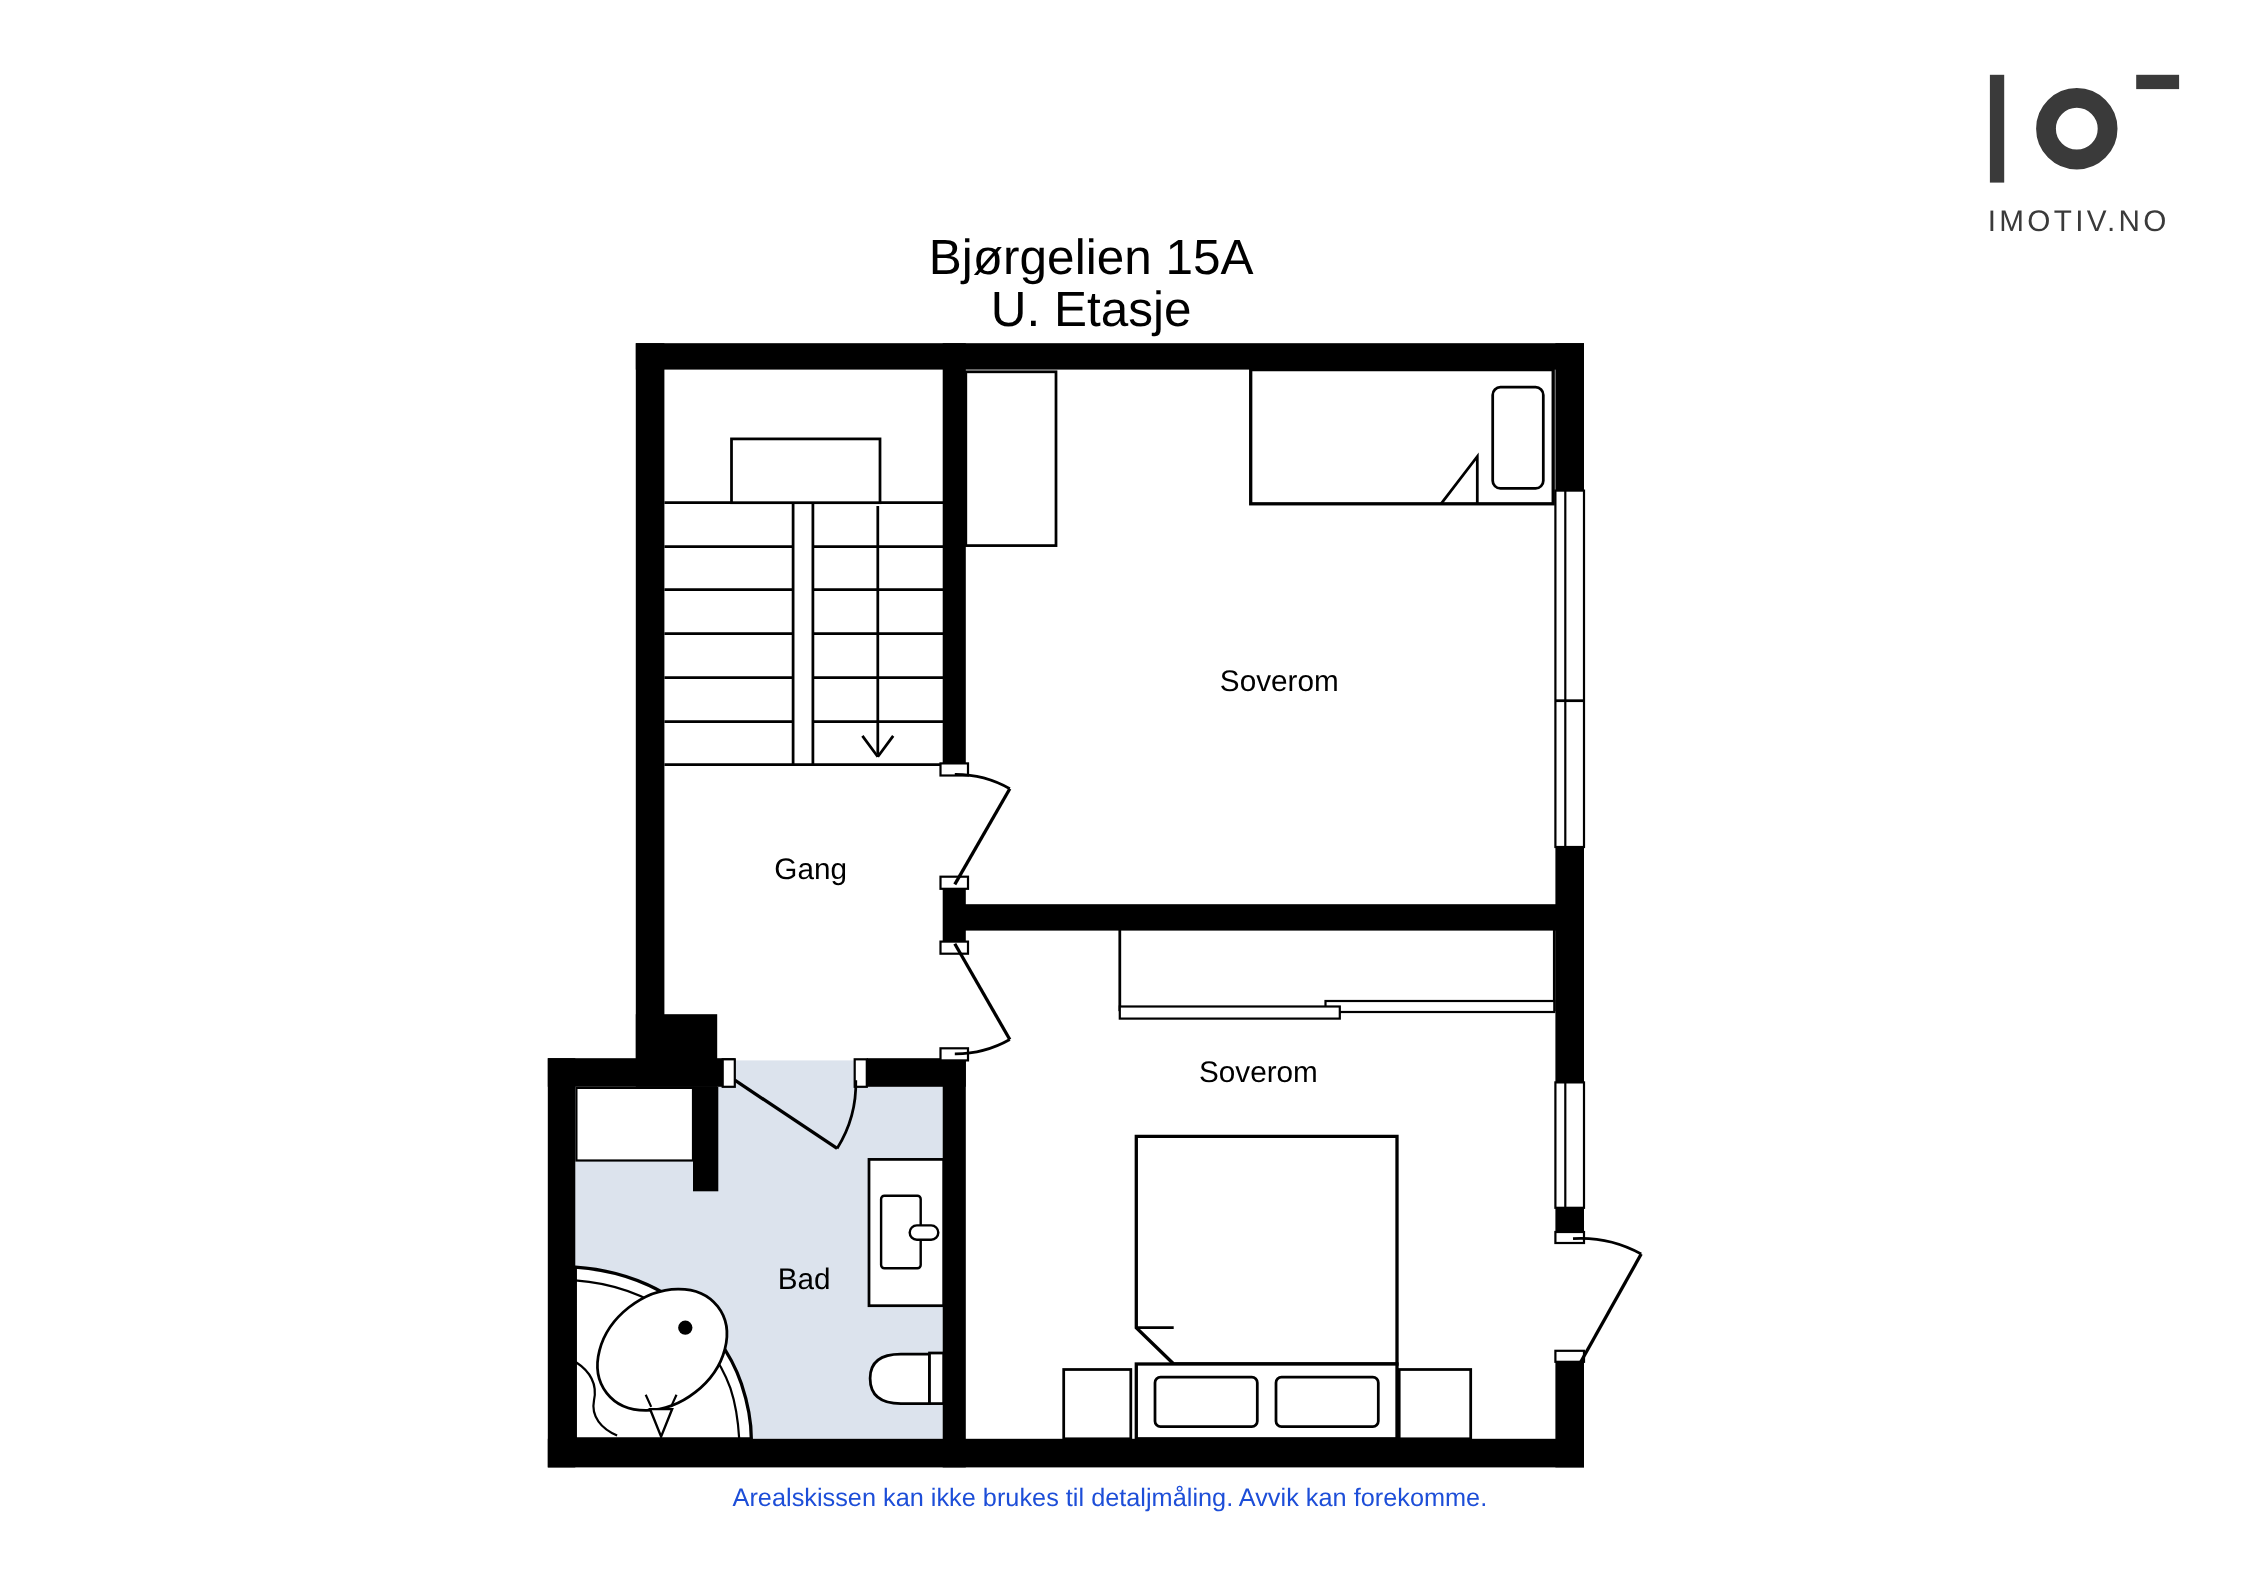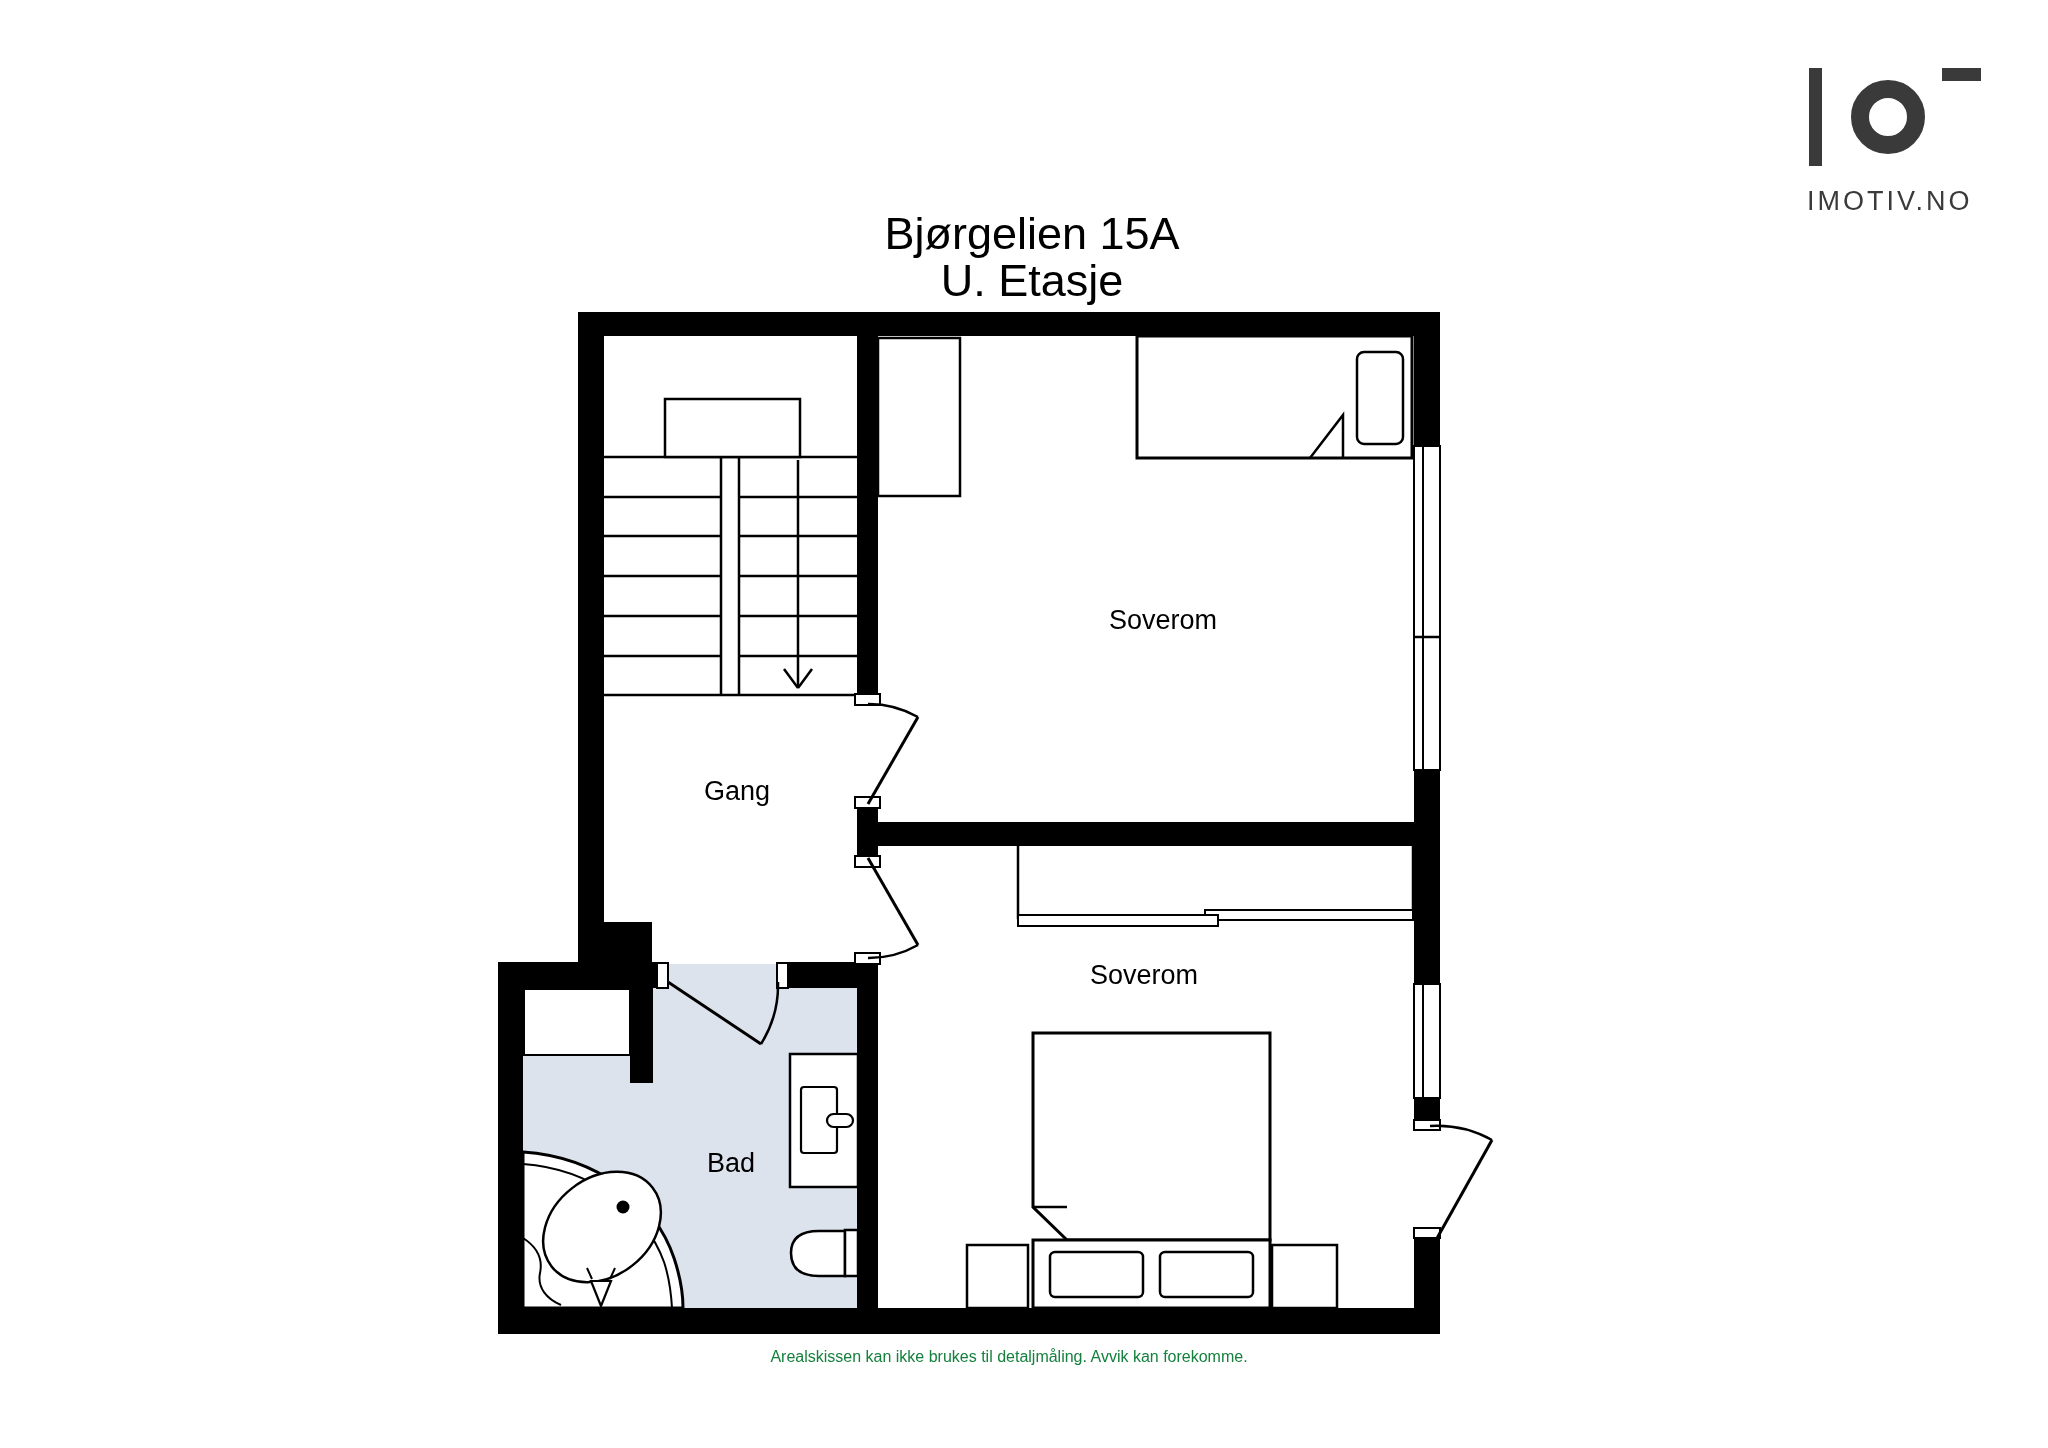--- a/index.html
+++ b/index.html
@@ -6,30 +6,30 @@
   .canvas{
     position:relative;
     width:2048px;height:1448px;
     background:#ffffff;
     font-family:"Liberation Sans", sans-serif;
     color:#000;
     overflow:hidden;
   }
   .plan-svg{position:absolute;left:0;top:0;}
   .title-block{
-    position:absolute;left:732px;top:210px;width:600px;
+    position:absolute;left:692px;top:210px;width:600px;
     text-align:center;line-height:47px;font-size:45px;color:#000;
   }
   .room-label{
     position:absolute;transform:translate(-50%,-50%);
     font-size:27px;color:#000;white-space:nowrap;
   }
   .footer-note{
     position:absolute;left:609px;top:1348px;width:800px;
-    text-align:center;font-size:16px;color:#15803d;white-space:nowrap;
+    text-align:center;font-size:23px;color:#1d4ed8;white-space:nowrap;
   }
   .logo{position:absolute;left:1805px;top:64px;width:200px;height:155px;}
   .logo .bar{position:absolute;left:4px;top:4px;width:13px;height:98px;background:#3a3a3a;}
   .logo .ring{position:absolute;left:46px;top:16px;width:74px;height:74px;
     border:18px solid #3a3a3a;border-radius:50%;box-sizing:border-box;}
   .logo .dash{position:absolute;left:137px;top:4px;width:39px;height:13px;background:#3a3a3a;}
   .logo .brand{position:absolute;left:2px;top:122px;width:198px;
     font-size:27px;font-weight:400;letter-spacing:3px;color:#3a3a3a;white-space:nowrap;}
 </style>
 </head>

